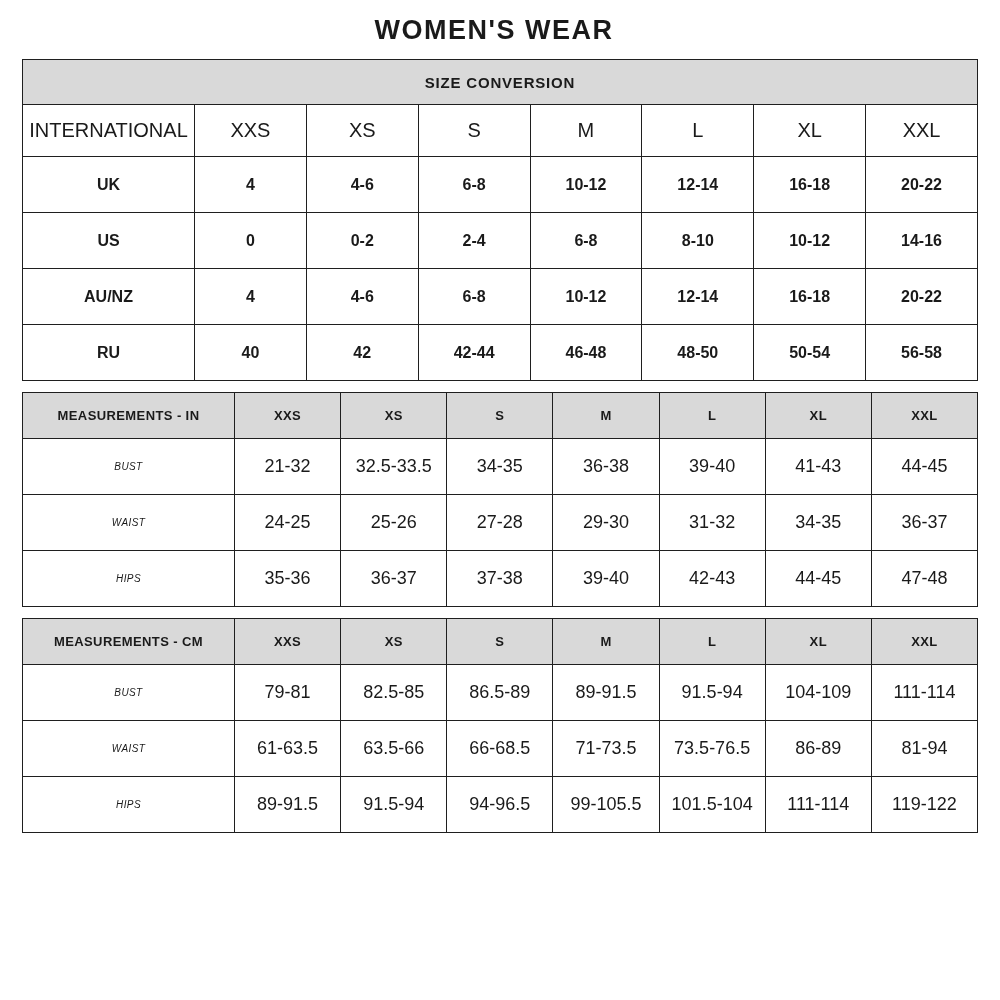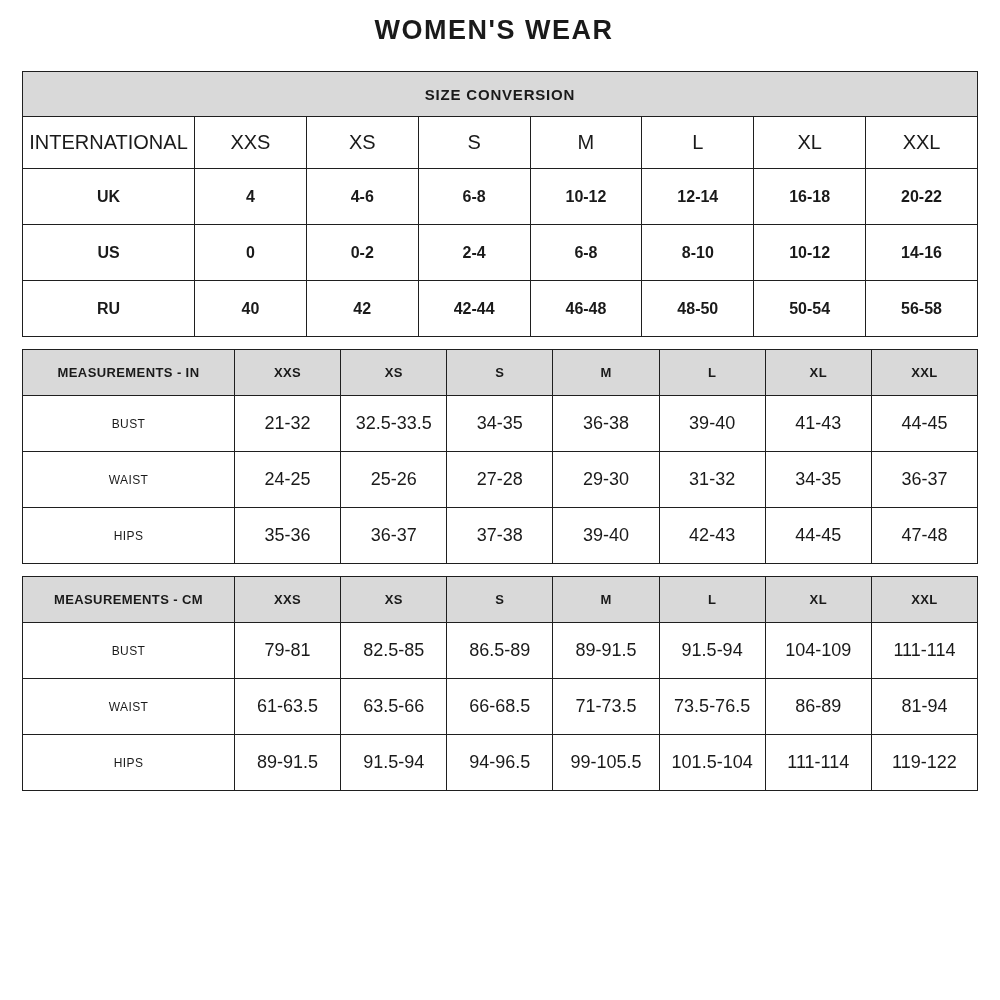--- a/index.html
+++ b/index.html
@@ -18,21 +18,21 @@
   .page-title{
     text-align:center;
     font-weight:bold;
     font-size:27px;
     letter-spacing:1.5px;
     padding:15px 12px 13px 0;
   }
   table{
     border-collapse:collapse;
     width:956px;
-    margin:12px auto 11px auto;
+    margin:0 auto 11px auto;
     table-layout:fixed;
     padding-left:36px;
   }
   td,th{
     border:1.6px solid var(--border);
     text-align:center;
     vertical-align:middle;
     padding:0 4px;
     overflow:hidden;
     white-space:nowrap;
@@ -52,21 +52,21 @@
   
   table.t23 col.first{width:212px;}
   table.t23 tr.hdr td{
     background:var(--header-bg);
     height:45px;
     font-size:13px;
     font-weight:bold;
     letter-spacing:0.4px;
   }
   table.t23 tr.datarow td{height:55px;font-size:18px;font-weight:normal;}
-  table.t23 tr.datarow td.rowlabel{font-size:12px;letter-spacing:0.4px;}
+  table.t23 tr.datarow td.rowlabel{font-size:10px;letter-spacing:0.4px;font-style:italic;}
 </style>
 </head>
 <body>
 
 <div class="page-title">WOMEN'S WEAR</div>
 
 <table class="t1">
   <colgroup>
       <col class="first">
       <col span="7">
@@ -97,20 +97,30 @@
       </tr>
       <tr class="datarow">
         <td class="rowlabel">US</td>
         <td>0</td>
         <td>0-2</td>
         <td>2-4</td>
         <td>6-8</td>
         <td>8-10</td>
         <td>10-12</td>
         <td>14-16</td>
+      </tr>
+      <tr class="datarow">
+        <td class="rowlabel">AU/NZ</td>
+        <td>4</td>
+        <td>4-6</td>
+        <td>6-8</td>
+        <td>10-12</td>
+        <td>12-14</td>
+        <td>16-18</td>
+        <td>20-22</td>
       </tr>
       <tr class="datarow">
         <td class="rowlabel">RU</td>
         <td>40</td>
         <td>42</td>
         <td>42-44</td>
         <td>46-48</td>
         <td>48-50</td>
         <td>50-54</td>
         <td>56-58</td>

